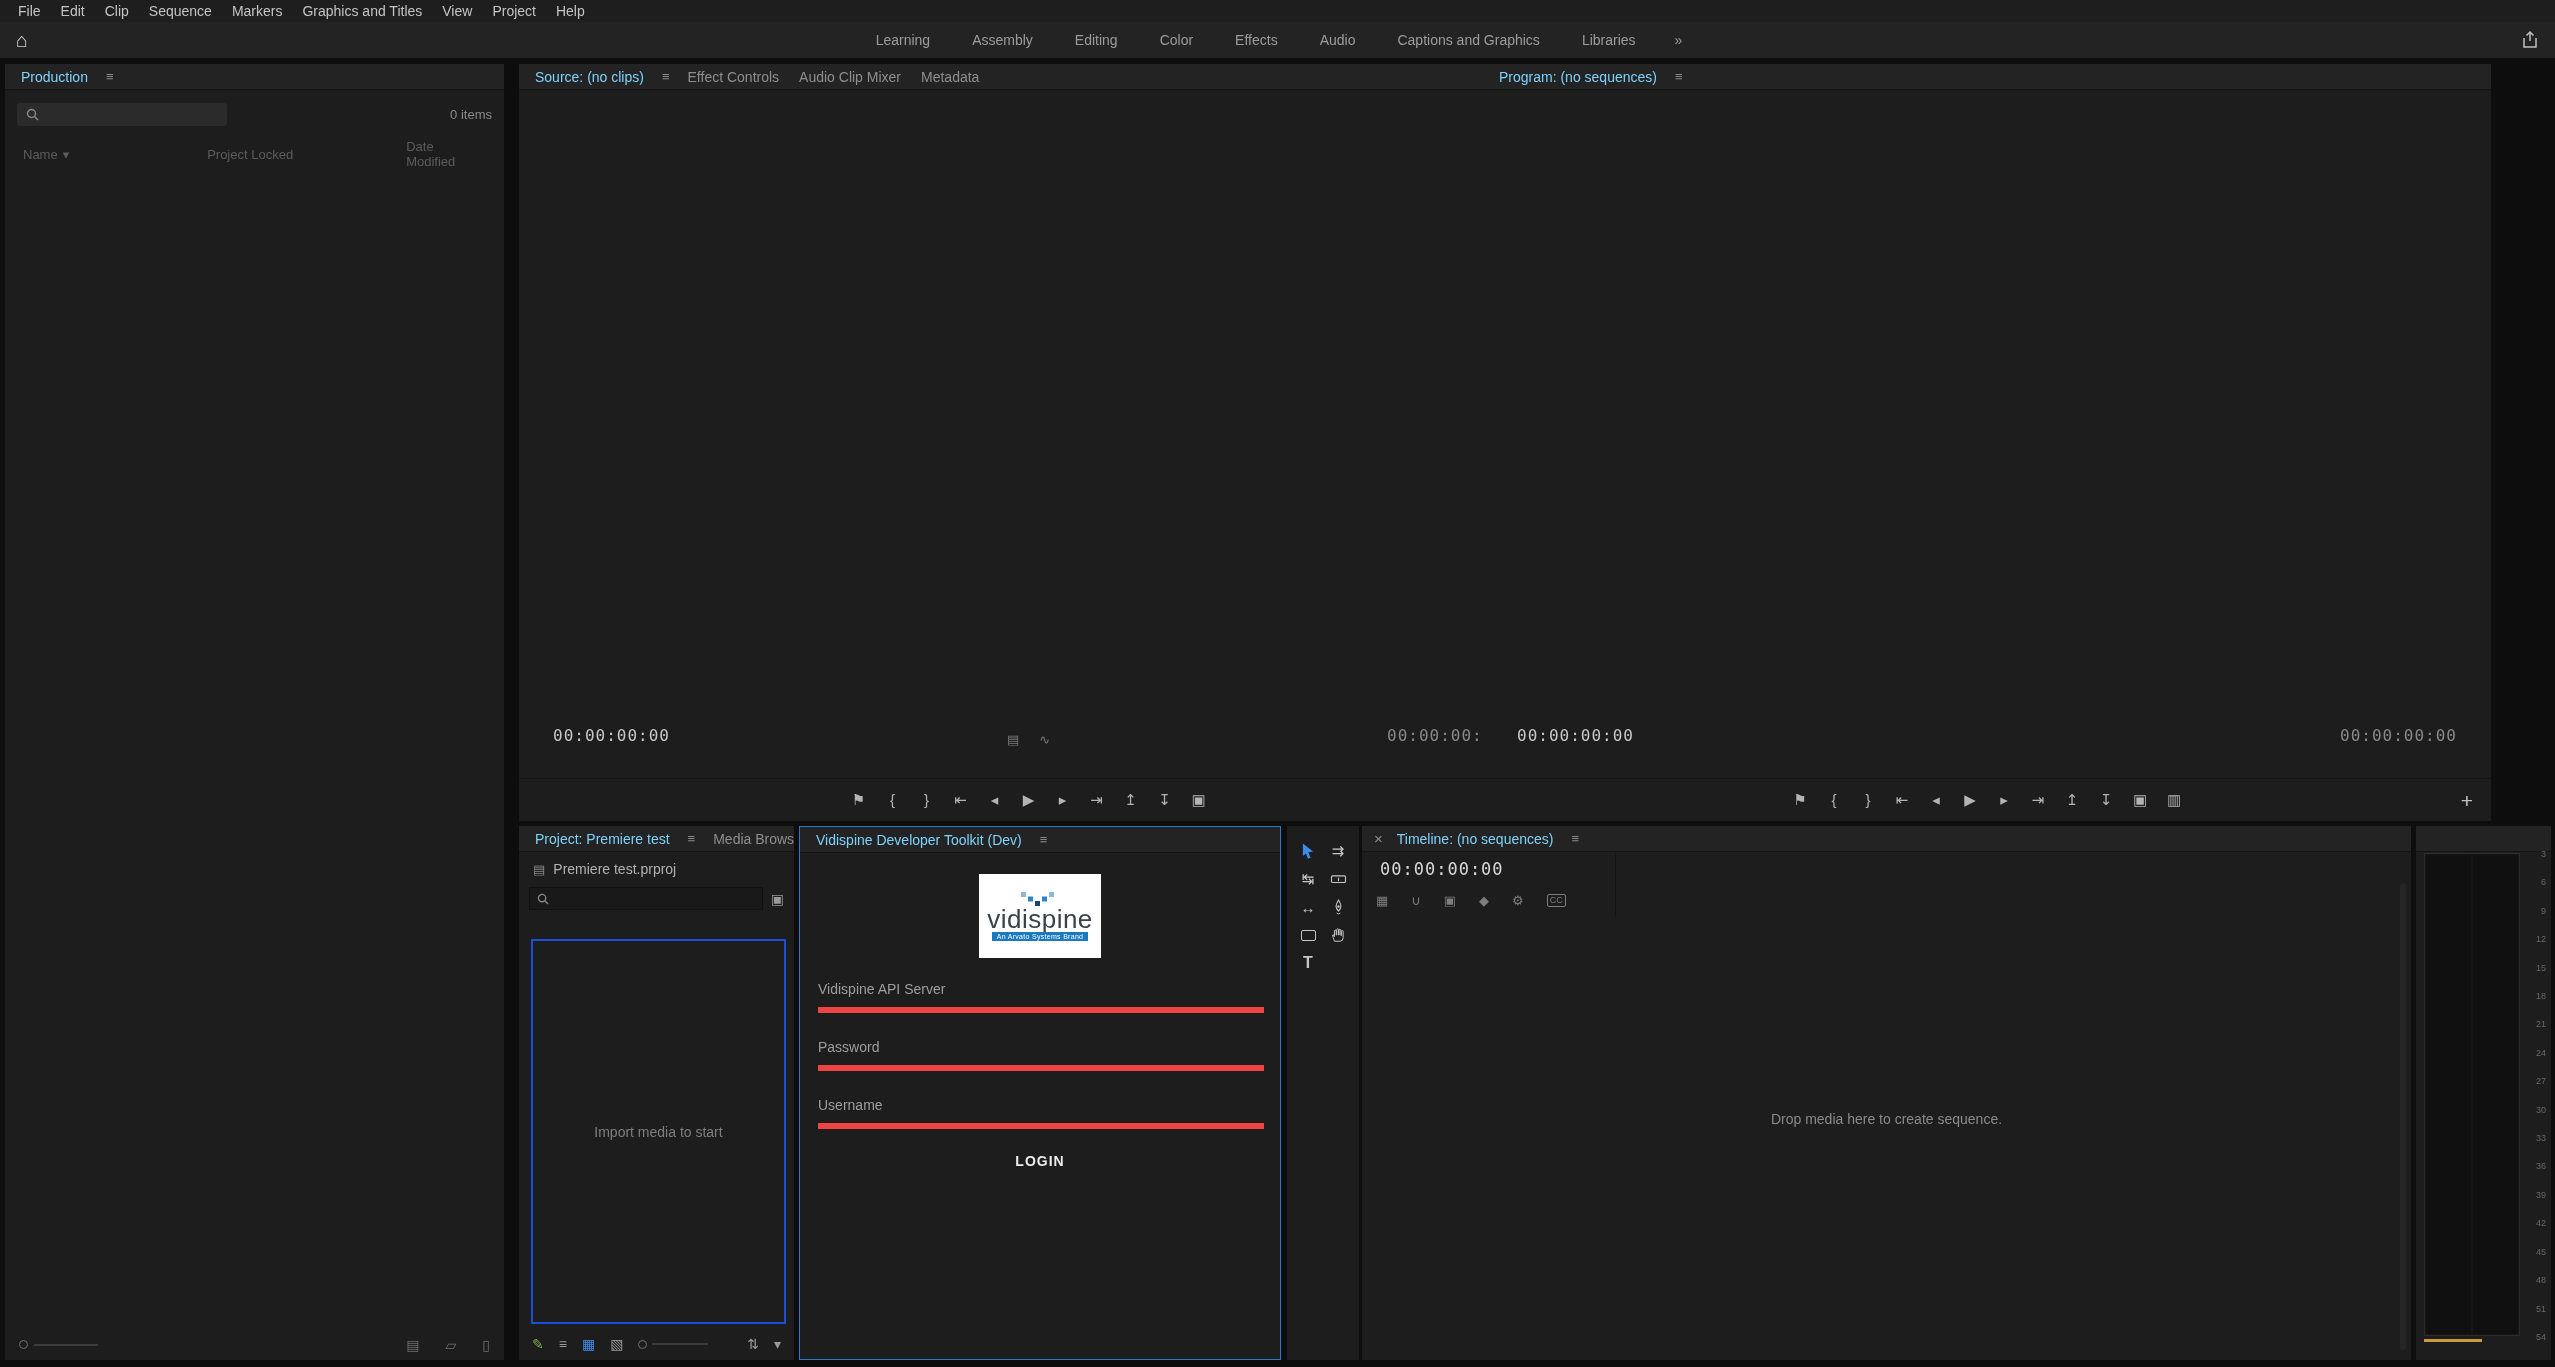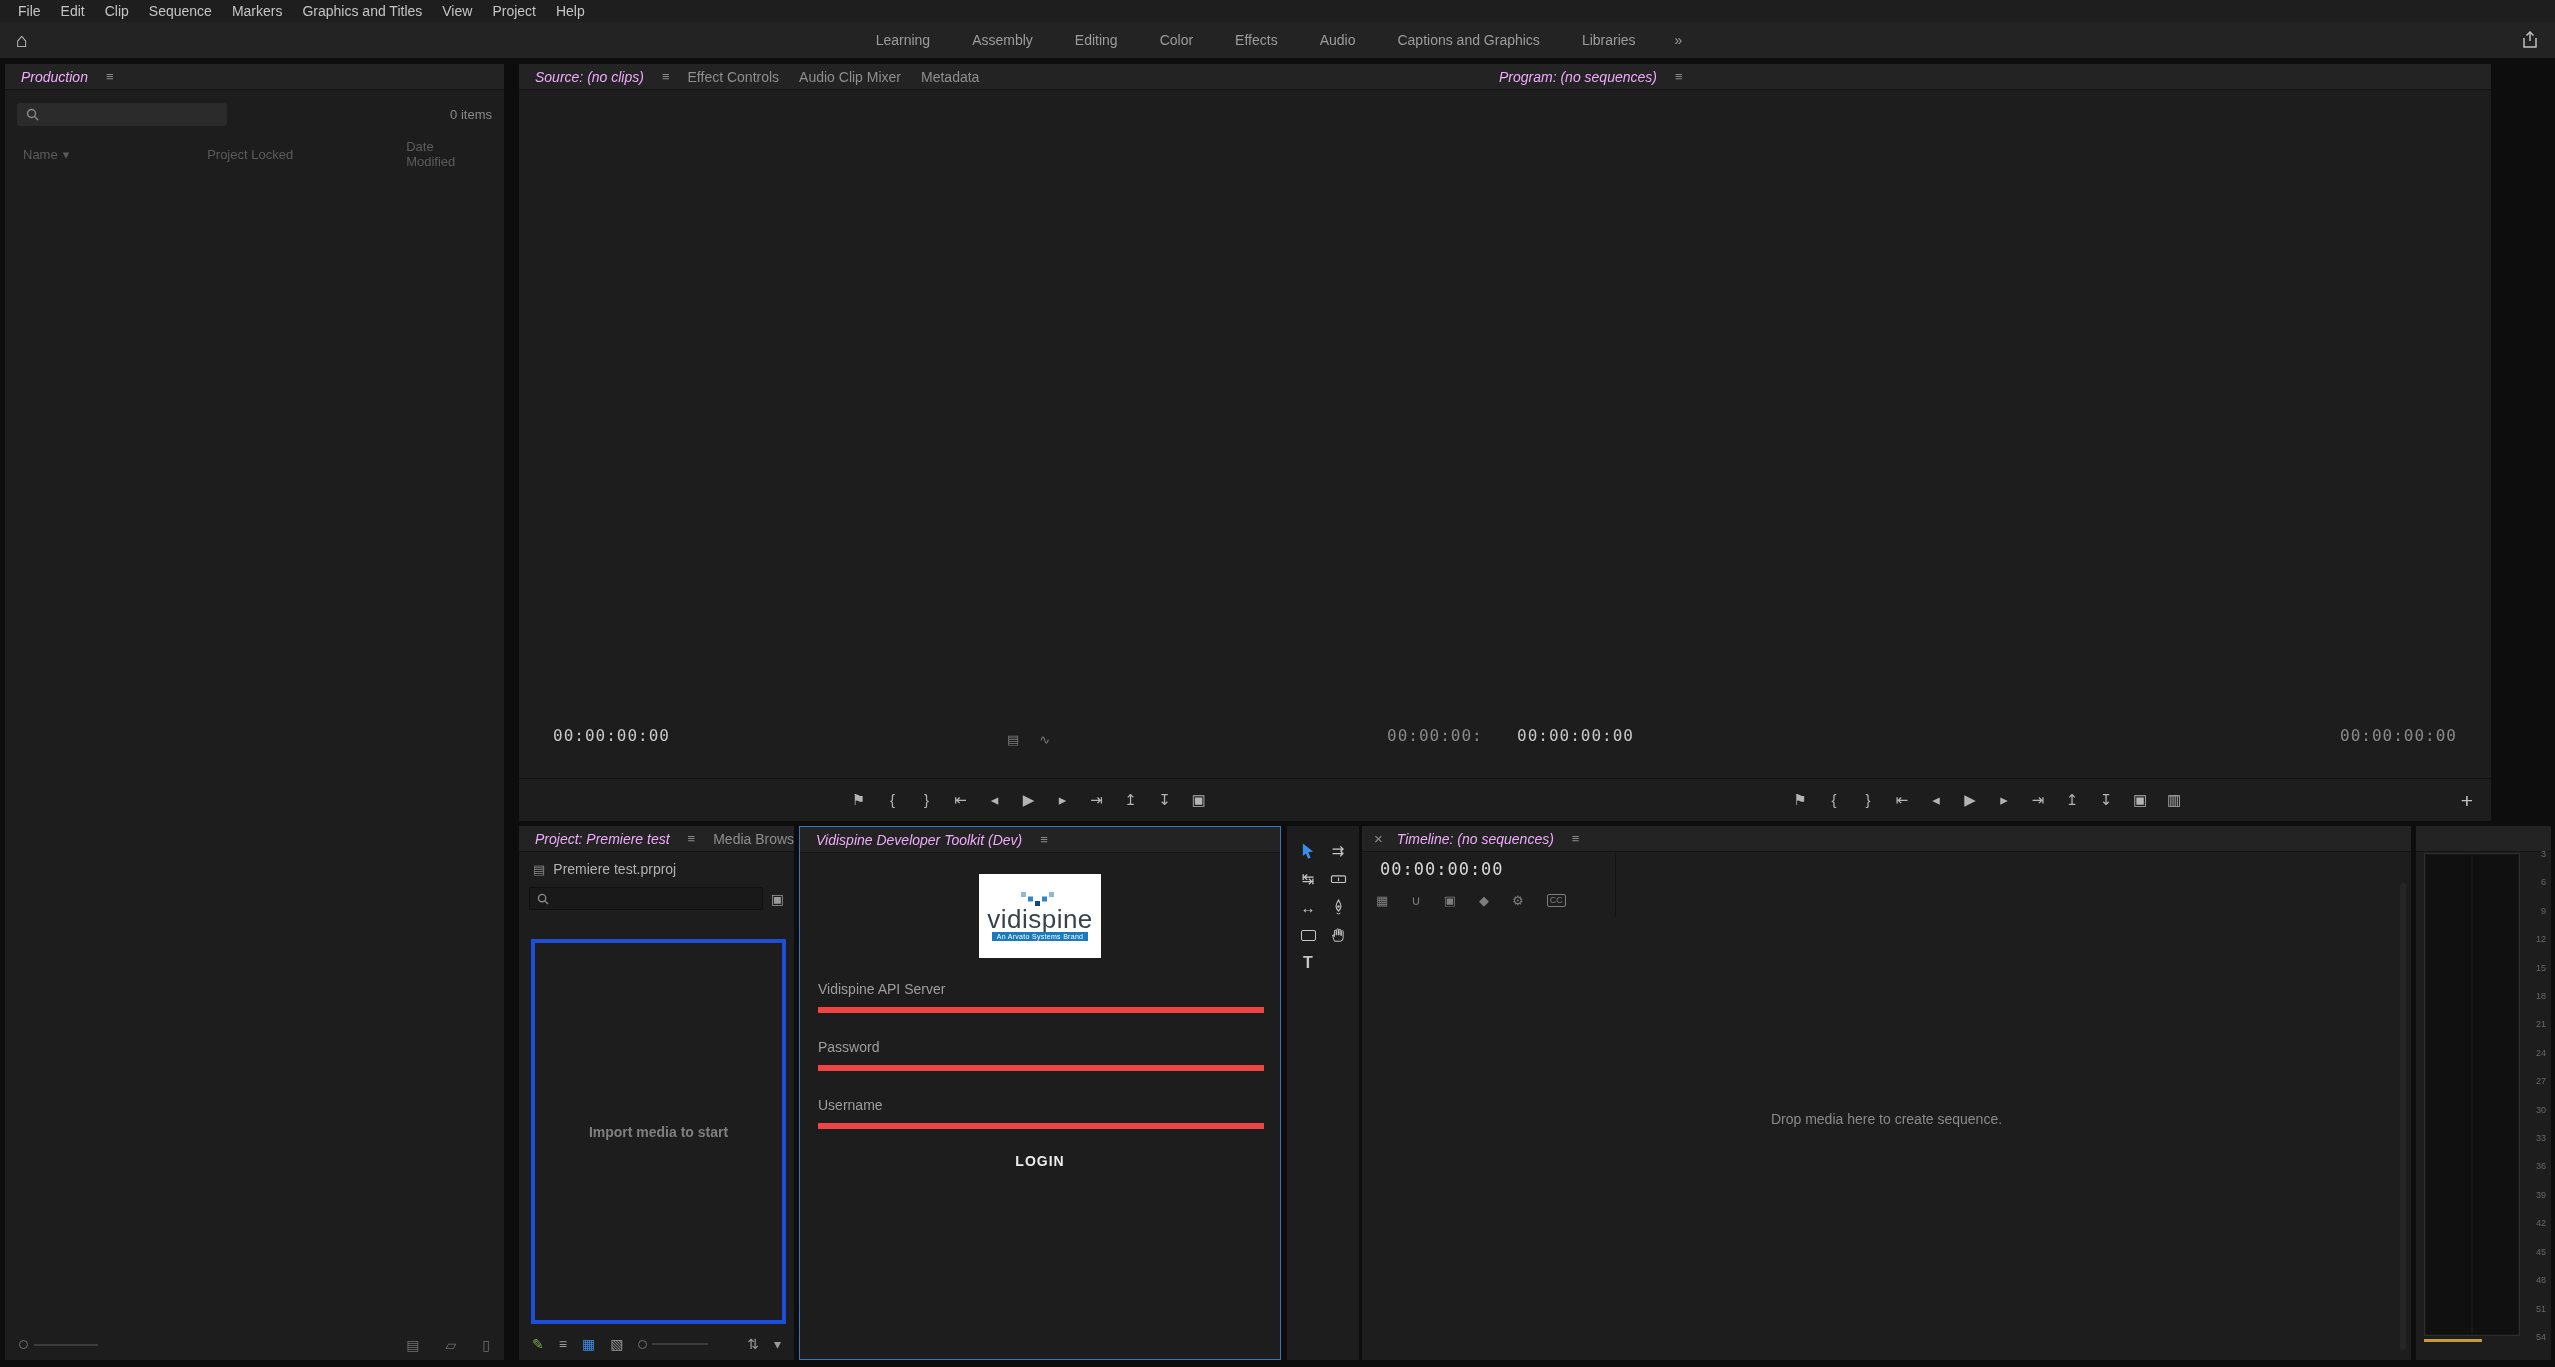--- a/index.html
+++ b/index.html
@@ -19,21 +19,21 @@
   .wstabs { display:flex; }
   .wstab { font-size:14px; color:#9c9c9c; padding:0 21px; line-height:36px; }
   .ws-overflow { font-size:14px; color:#9c9c9c; padding:0 18px; }
   .quick-export { position:absolute; right:14px; top:7px; width:22px; height:22px; }
 
   
   .panel { position:absolute; background:#1d1d1d; }
   .tabbar { height:26px; background:#232323; border-bottom:1px solid #141414;
             display:flex; align-items:center; padding:0 6px; white-space:nowrap; overflow:hidden; }
   .tab { font-size:14px; color:#8e8e8e; padding:0 10px; line-height:26px; }
-  .tab.active { color:#f0abfc;font-style:italic; }
+  .tab.active { color:#7dd3fc; }
   .pmenu { font-size:13px; color:#8a8a8a; padding:0 8px; }
   .close-x { font-size:15px; color:#8f8f8f; padding:0 4px 0 6px; }
   .content { position:absolute; top:27px; left:0; right:0; bottom:0; }
 
   
   #production-panel { left:5px; top:64px; width:499px; height:1296px; }
   .prod-search-row { position:absolute; top:11px; left:12px; right:12px; height:24px;
                      display:flex; align-items:center; }
   .searchbox { display:flex; align-items:center; gap:7px; background:#2b2b2b; border-radius:3px;
                height:23px; padding:0 9px; width:210px; }
@@ -73,21 +73,21 @@
   .file-row { position:absolute; top:8px; left:14px; display:flex; align-items:center; gap:8px;
               font-size:14px; color:#b2b2b2; }
   .file-icon { font-size:13px; color:#8a8a8a; }
   .proj-search-row { position:absolute; top:34px; left:10px; right:10px; height:23px;
                      display:flex; align-items:center; gap:8px; }
   .proj-search { flex:1; display:flex; align-items:center; gap:7px; background:#191919;
                  border:1px solid #101010; height:23px; padding:0 7px; }
   .proj-search input { background:transparent; border:none; outline:none; color:#cfcfcf;
                        font-size:13px; width:100%; font-family:inherit; }
   .bin-area { position:absolute; top:86px; left:12px; right:8px; bottom:36px;
-              border:4px solid #1d4ed8; display:flex; align-items:center; justify-content:center;font-weight:bold; }
+              border:2px solid #1d4ed8; display:flex; align-items:center; justify-content:center; }
   .bin-empty-text { font-size:14px; color:#7f7f7f; }
   .proj-bottombar { position:absolute; bottom:0; left:0; right:0; height:32px;
                     display:flex; align-items:center; padding:0 13px; gap:15px; }
   .pbicon { font-size:14px; color:#9a9a9a; }
   .pbicon.green { color:#7ab648; }
   .pbicon.blue { color:#3a8de8; }
   .pslider { display:flex; align-items:center; gap:5px; }
   .ps-line { width:56px; height:2px; background:#3c3c3c; }
 
   

